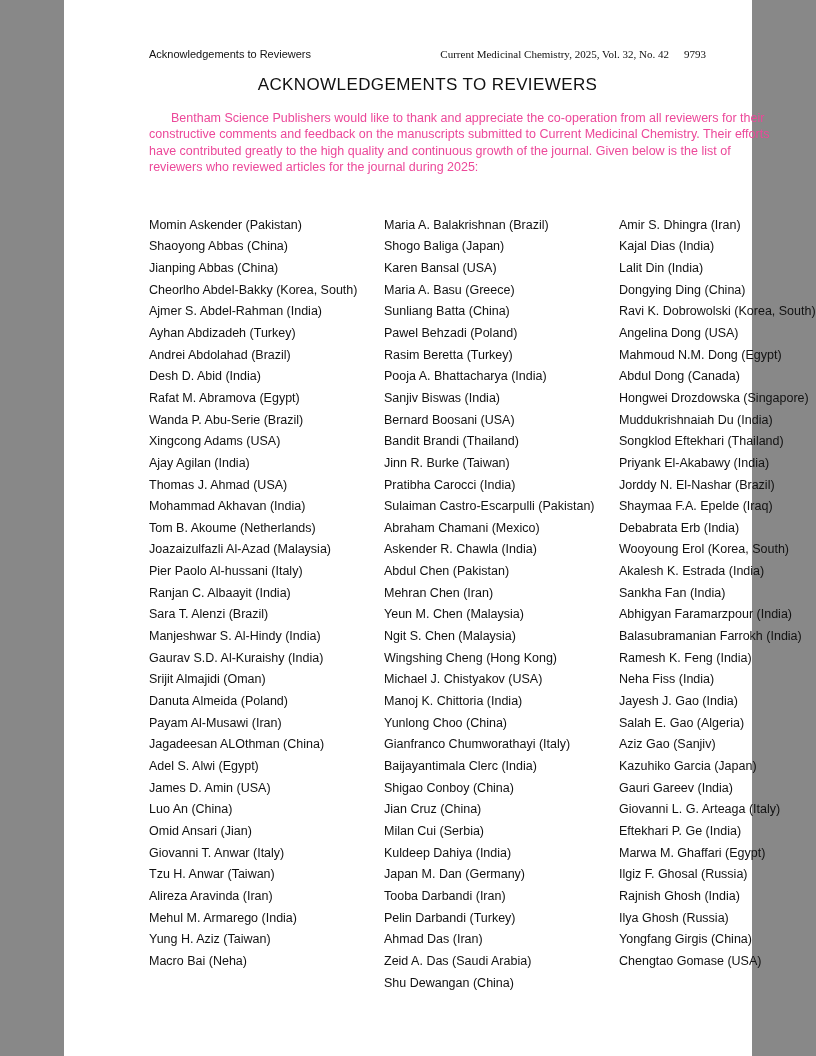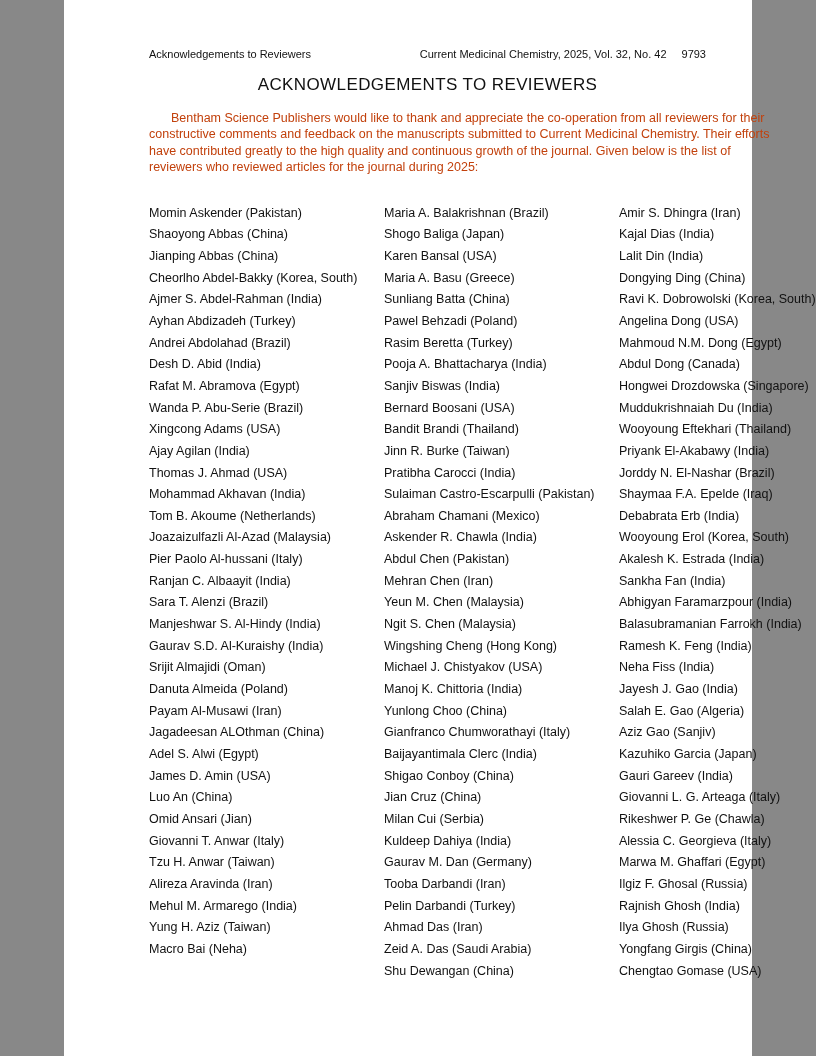--- a/index.html
+++ b/index.html
@@ -14,48 +14,48 @@
     padding: 48px 46px 0 85px;
     position: relative;
   }
   .running-header {
     display: flex;
     justify-content: space-between;
     align-items: baseline;
     font-size: 11px;
     color: #111;
   }
-  .running-header .right-group { white-space: nowrap; }
+  .running-header .right-group { white-space: nowrap; font-family: Liberation Serif, serif; }
   .running-header .page-num { margin-left: 15px; }
   .doc-title {
     text-align: center;
     font-size: 17px;
     font-weight: 400;
     letter-spacing: 0.4px;
     color: #111;
     margin-top: 15px;
   }
   .intro {
     margin-top: 15px;
     font-size: 12.5px;
     line-height: 16.4px;
-    color: #c2410c;
+    color: #ec4899;
   }
   .intro .para-line {
     text-align: justify;
     text-align-last: justify;
     white-space: nowrap;
   }
   .intro .para-line:first-child { text-indent: 22px; }
   .intro .para-line:last-child { text-align-last: left; }
   .reviewer-columns {
     display: flex;
     margin-top: 27px;
   }
-  .reviewer-column { flex: 0 0 235px; }
+  .reviewer-column { flex: 0 0 235px; margin-top: 12px; }
   .reviewer-column:last-child { flex: 1 1 auto; }
   .reviewer-name {
     font-size: 12.5px;
     line-height: 21.66px;
     white-space: nowrap;
     color: #111;
   }
 </style>
 </head>
 <body>
@@ -140,58 +140,57 @@
         <div class="reviewer-name">Wingshing Cheng (Hong Kong)</div>
         <div class="reviewer-name">Michael J. Chistyakov (USA)</div>
         <div class="reviewer-name">Manoj K. Chittoria (India)</div>
         <div class="reviewer-name">Yunlong Choo (China)</div>
         <div class="reviewer-name">Gianfranco Chumworathayi (Italy)</div>
         <div class="reviewer-name">Baijayantimala Clerc (India)</div>
         <div class="reviewer-name">Shigao Conboy (China)</div>
         <div class="reviewer-name">Jian Cruz (China)</div>
         <div class="reviewer-name">Milan Cui (Serbia)</div>
         <div class="reviewer-name">Kuldeep Dahiya (India)</div>
-        <div class="reviewer-name">Gaurav M. Dan (Germany)</div>
+        <div class="reviewer-name">Japan M. Dan (Germany)</div>
         <div class="reviewer-name">Tooba Darbandi (Iran)</div>
         <div class="reviewer-name">Pelin Darbandi (Turkey)</div>
         <div class="reviewer-name">Ahmad Das (Iran)</div>
         <div class="reviewer-name">Zeid A. Das (Saudi Arabia)</div>
         <div class="reviewer-name">Shu Dewangan (China)</div>
       </div>
     <div class="reviewer-column">
         <div class="reviewer-name">Amir S. Dhingra (Iran)</div>
         <div class="reviewer-name">Kajal Dias (India)</div>
         <div class="reviewer-name">Lalit Din (India)</div>
         <div class="reviewer-name">Dongying Ding (China)</div>
         <div class="reviewer-name">Ravi K. Dobrowolski (Korea, South)</div>
         <div class="reviewer-name">Angelina Dong (USA)</div>
         <div class="reviewer-name">Mahmoud N.M. Dong (Egypt)</div>
         <div class="reviewer-name">Abdul Dong (Canada)</div>
         <div class="reviewer-name">Hongwei Drozdowska (Singapore)</div>
         <div class="reviewer-name">Muddukrishnaiah Du (India)</div>
-        <div class="reviewer-name">Wooyoung Eftekhari (Thailand)</div>
+        <div class="reviewer-name">Songklod Eftekhari (Thailand)</div>
         <div class="reviewer-name">Priyank El-Akabawy (India)</div>
         <div class="reviewer-name">Jorddy N. El-Nashar (Brazil)</div>
         <div class="reviewer-name">Shaymaa F.A. Epelde (Iraq)</div>
         <div class="reviewer-name">Debabrata Erb (India)</div>
         <div class="reviewer-name">Wooyoung Erol (Korea, South)</div>
         <div class="reviewer-name">Akalesh K. Estrada (India)</div>
         <div class="reviewer-name">Sankha Fan (India)</div>
         <div class="reviewer-name">Abhigyan Faramarzpour (India)</div>
         <div class="reviewer-name">Balasubramanian Farrokh (India)</div>
         <div class="reviewer-name">Ramesh K. Feng (India)</div>
         <div class="reviewer-name">Neha Fiss (India)</div>
         <div class="reviewer-name">Jayesh J. Gao (India)</div>
         <div class="reviewer-name">Salah E. Gao (Algeria)</div>
         <div class="reviewer-name">Aziz Gao (Sanjiv)</div>
         <div class="reviewer-name">Kazuhiko Garcia (Japan)</div>
         <div class="reviewer-name">Gauri Gareev (India)</div>
         <div class="reviewer-name">Giovanni L. G. Arteaga (Italy)</div>
-        <div class="reviewer-name">Rikeshwer P. Ge (Chawla)</div>
-        <div class="reviewer-name">Alessia C. Georgieva (Italy)</div>
+        <div class="reviewer-name">Eftekhari P. Ge (India)</div>
         <div class="reviewer-name">Marwa M. Ghaffari (Egypt)</div>
         <div class="reviewer-name">Ilgiz F. Ghosal (Russia)</div>
         <div class="reviewer-name">Rajnish Ghosh (India)</div>
         <div class="reviewer-name">Ilya Ghosh (Russia)</div>
         <div class="reviewer-name">Yongfang Girgis (China)</div>
         <div class="reviewer-name">Chengtao Gomase (USA)</div>
       </div>
   </div>
 
 </div>

